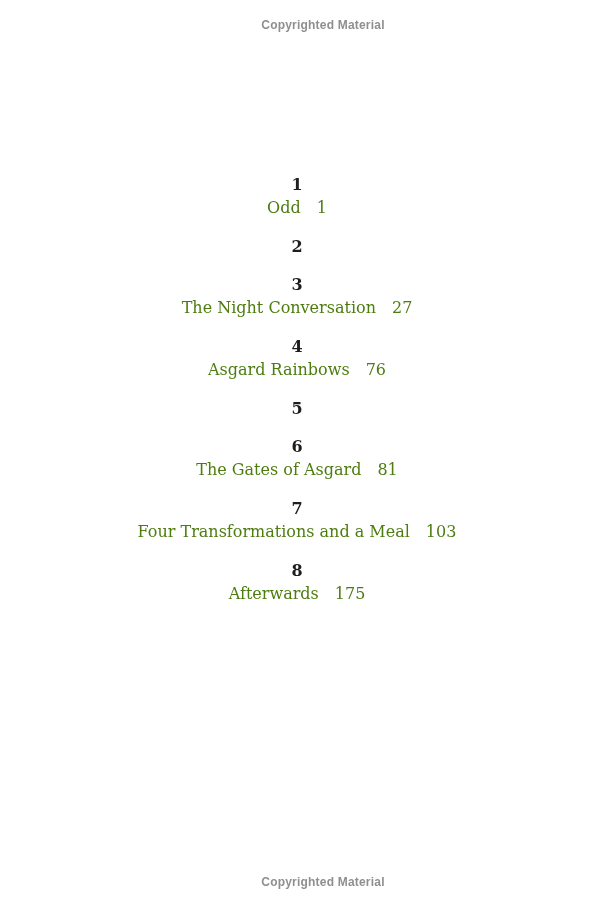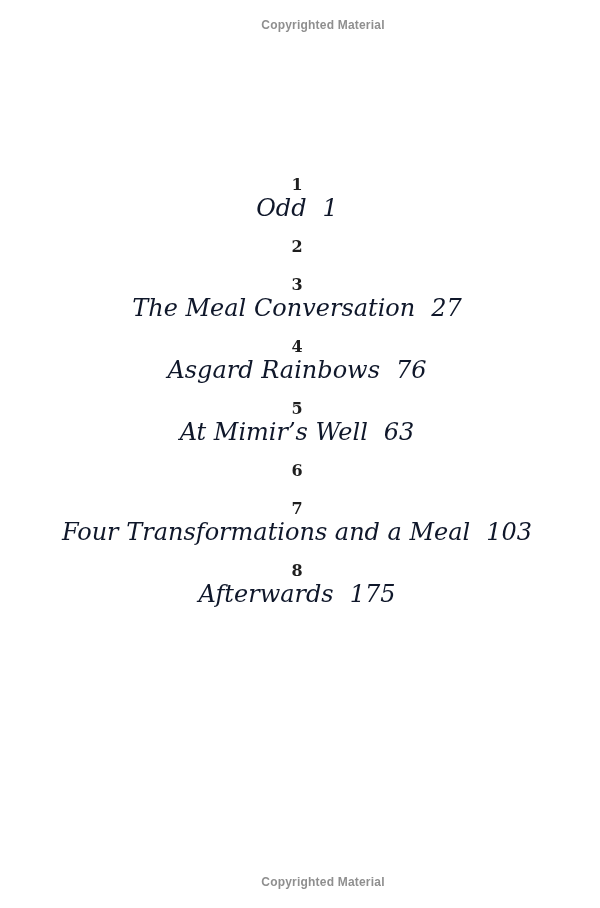--- a/index.html
+++ b/index.html
@@ -45,24 +45,23 @@
   }
   .chapter-num {
     font-family: "DejaVu Serif", "Liberation Serif", serif;
     font-weight: bold;
     font-size: 16px;
     line-height: 22px;
     color: #1e1e1e;
   }
   .chapter-line {
     font-family: "DejaVu Serif", "Liberation Serif", serif;
-    font-style: italic;
-    font-size: 24px;
+    font-size: 16px;
     line-height: 24px;
-    color: #0f172a;
+    color: #4d7c0f;
     white-space: nowrap;
   }
   .chapter-page {
     margin-left: 16px;
   }
 </style>
 </head>
 <body>
 
 <div class="page">
@@ -74,35 +73,35 @@
     <div class="chapter-num">1</div>
     <div class="chapter-line"><span class="chapter-title">Odd</span><span class="chapter-page">1</span></div>
   </div>
 
   <div class="chapter">
     <div class="chapter-num">2</div>
   </div>
 
   <div class="chapter">
     <div class="chapter-num">3</div>
-    <div class="chapter-line"><span class="chapter-title">The Meal Conversation</span><span class="chapter-page">27</span></div>
+    <div class="chapter-line"><span class="chapter-title">The Night Conversation</span><span class="chapter-page">27</span></div>
   </div>
 
   <div class="chapter">
     <div class="chapter-num">4</div>
     <div class="chapter-line"><span class="chapter-title">Asgard Rainbows</span><span class="chapter-page">76</span></div>
   </div>
 
   <div class="chapter">
     <div class="chapter-num">5</div>
-    <div class="chapter-line"><span class="chapter-title">At Mimir’s Well</span><span class="chapter-page">63</span></div>
   </div>
 
   <div class="chapter">
     <div class="chapter-num">6</div>
+    <div class="chapter-line"><span class="chapter-title">The Gates of Asgard</span><span class="chapter-page">81</span></div>
   </div>
 
   <div class="chapter">
     <div class="chapter-num">7</div>
     <div class="chapter-line"><span class="chapter-title">Four Transformations and a Meal</span><span class="chapter-page">103</span></div>
   </div>
 
   <div class="chapter">
     <div class="chapter-num">8</div>
     <div class="chapter-line"><span class="chapter-title">Afterwards</span><span class="chapter-page">175</span></div>

